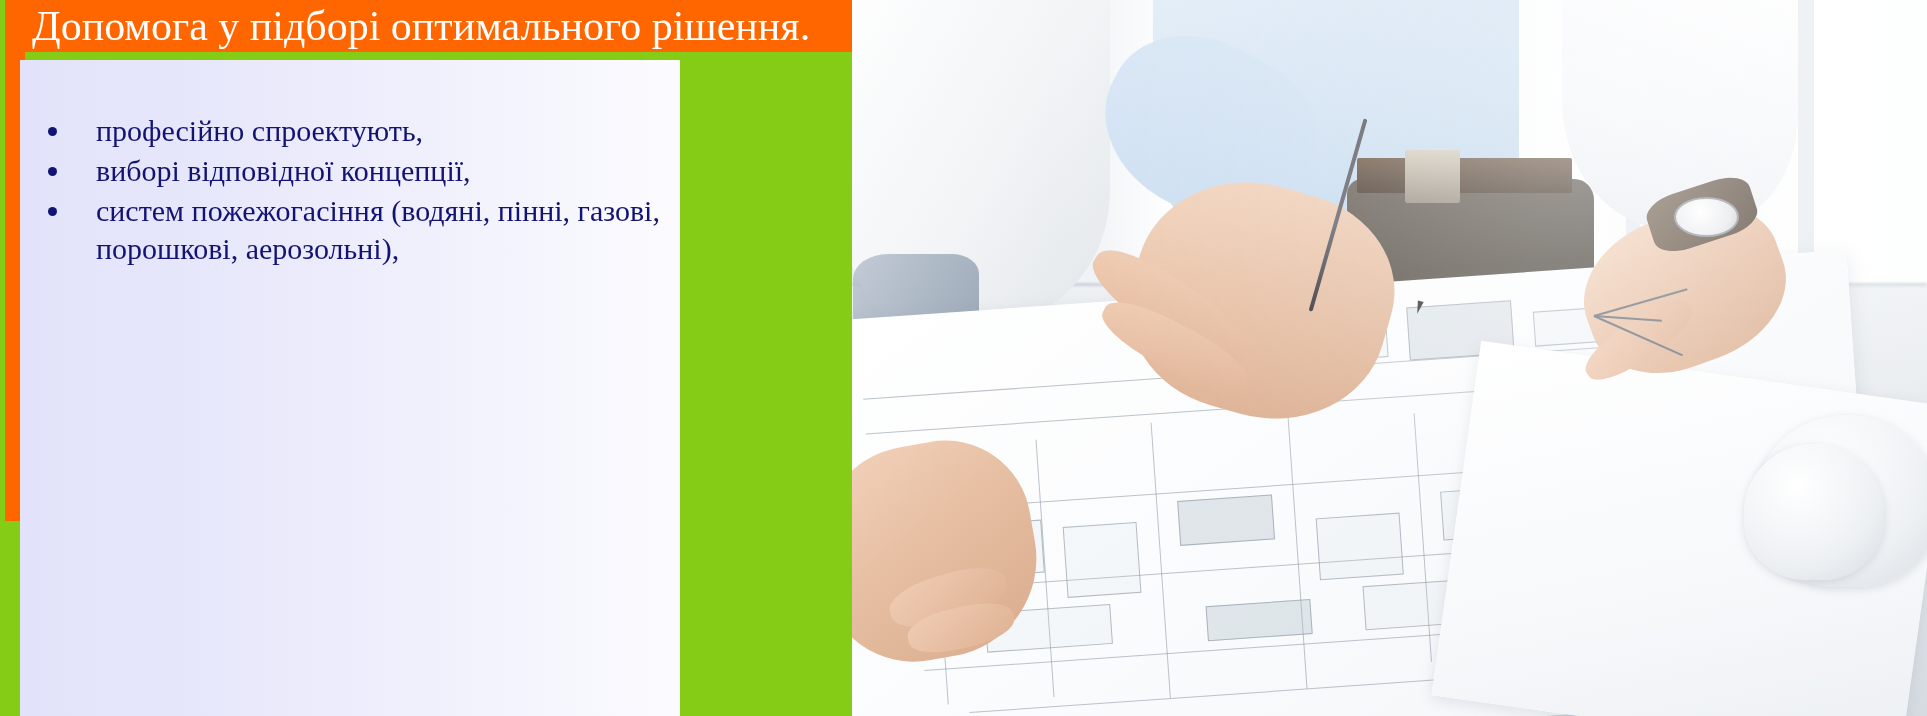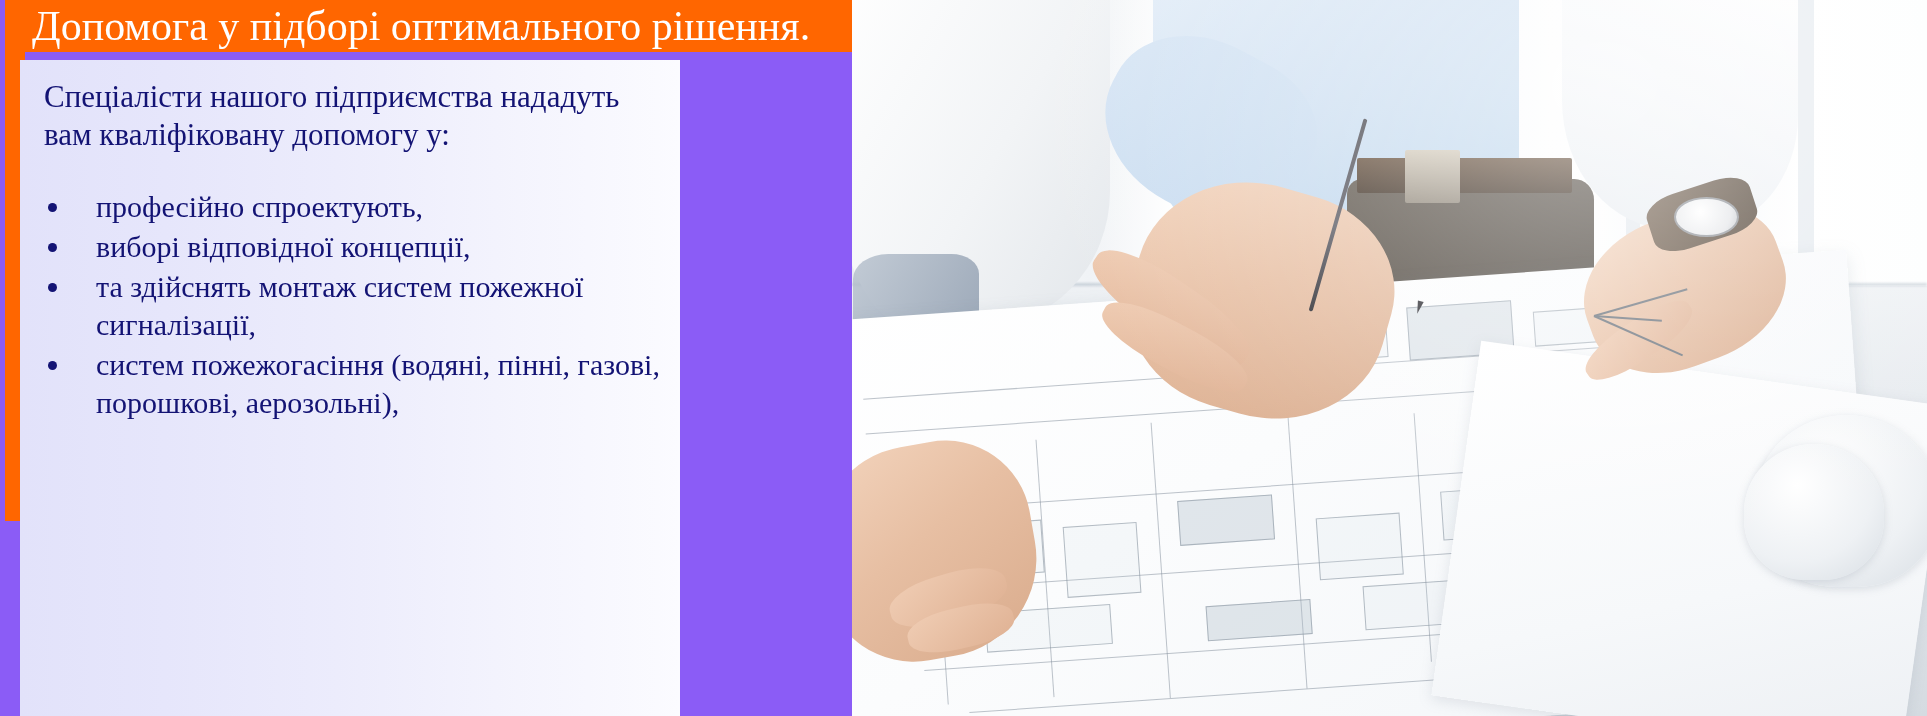--- a/index.html
+++ b/index.html
@@ -8,21 +8,21 @@
     width:1927px; height:716px;
     overflow:hidden;
     background:#ffffff;
     font-family:"Liberation Serif", "DejaVu Serif", serif;
   }
 
   .slide {
     position:relative;
     width:1927px;
     height:716px;
-    background:#8b5cf6;
+    background:#84cc16;
     overflow:hidden;
   }
 
   
   .content-panel {
     position:absolute;
     left:20px;
     top:60px;
     width:660px;
     height:656px;
@@ -397,35 +397,30 @@
 
       <div class="soft-glow"></div>
     </div>
   </div>
 
   <div class="title-banner">
     <span class="title-text">Допомога у підборі оптимального рішення.</span>
   </div>
 
   <div class="body-wrap">
-    <p class="intro">Спеціалісти нашого підприємства нададуть вам кваліфіковану допомогу у:</p>
 
     <ul class="bullet-list">
       <li class="bullet-item">
         <span class="dot"></span>
         <span>професійно спроектують,</span>
       </li>
       <li class="bullet-item">
         <span class="dot"></span>
         <span>вибopi відповідної концепції,</span>
       </li>
       <li class="bullet-item">
         <span class="dot"></span>
-        <span>та здійснять монтаж систем пожежної сигналізації,</span>
-      </li>
-      <li class="bullet-item">
-        <span class="dot"></span>
         <span>систем пожежогасіння (водяні, пінні, газові, порошкові, аерозольні),</span>
       </li>
     </ul>
   </div>
 
 </div>
 
 </body></html>

